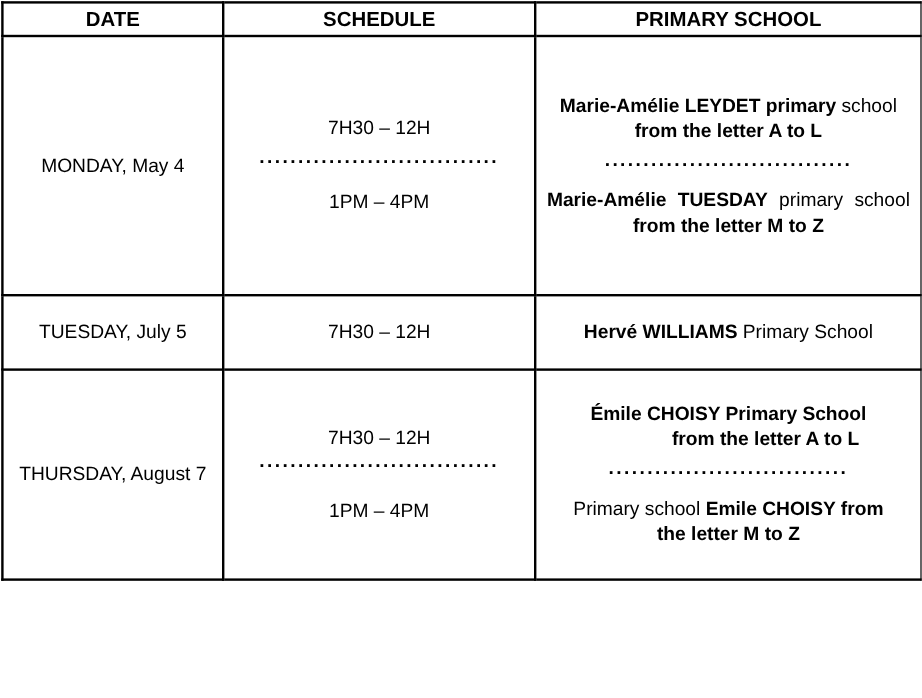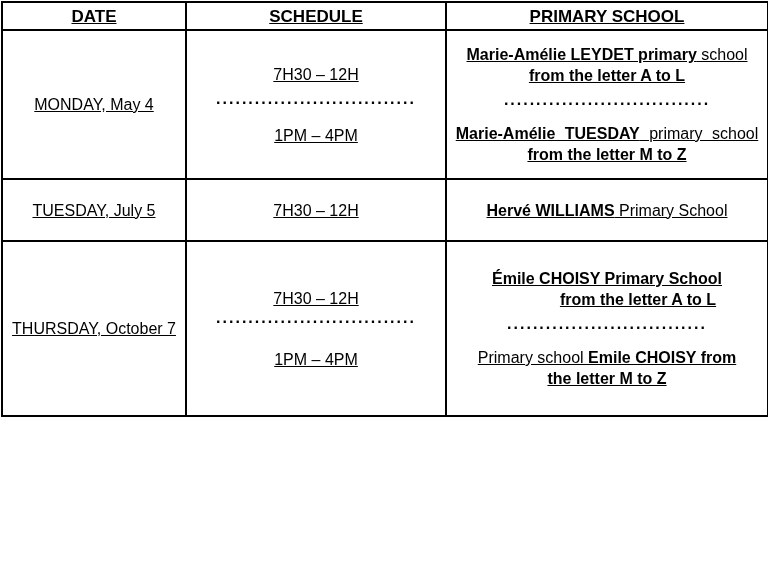--- a/index.html
+++ b/index.html
@@ -8,36 +8,35 @@
     background: #ffffff;
     width: 768px; height: 582px;
     font-family: "Liberation Sans", sans-serif;
     color: #000000;
   }
   table.schedule {
     border-collapse: collapse;
     table-layout: fixed;
     width: 766px;
     margin: 1px 0 0 1px;
-    text-decoration: underline;
   }
   col.c1 { width: 184px; }
   col.c2 { width: 260px; }
   col.c3 { width: 322px; }
   th, td {
     border: 2px solid #000000;
     text-align: center;
     vertical-align: middle;
     padding: 0;
     font-size: 16px;
     line-height: 21px;
     overflow: hidden;
   }
   th { font-size: 17px; font-weight: bold; height: 28px; }
-  tr.r-monday    td { height: 149px; }
+  tr.r-monday    td { height: 216px; }
   tr.r-tuesday   td { height: 62px;  }
   tr.r-wednesday td { height: 106px; }
   tr.r-thursday  td { height: 175px; margin-top: 40px; }
 
   .b  { font-weight: bold; }
   .rg { font-weight: normal; }
   .wide { word-spacing: 5px; }
   .indent { padding-left: 62px; }
 
   .dots {
@@ -92,21 +91,21 @@
       <td class="sched">
         <div>7H30 – 12H</div>
       </td>
       <td class="school">
         <div><span class="b">Hervé WILLIAMS</span><span class="rg"> Primary School</span></div>
       </td>
     </tr>
 
 
     <tr class="r-thursday">
-      <td>THURSDAY, October 7</td>
+      <td>THURSDAY, August 7</td>
       <td class="sched tight">
         <div>7H30 – 12H</div>
         <div class="dots">...............................</div>
         <div class="pm">1PM – 4PM</div>
       </td>
       <td class="school">
         <div class="b">Émile CHOISY Primary School</div>
         <div class="b indent">from the letter A to L</div>
         <div class="dots">...............................</div>
         <div><span class="rg">Primary school </span><span class="b">Emile CHOISY from</span></div>

